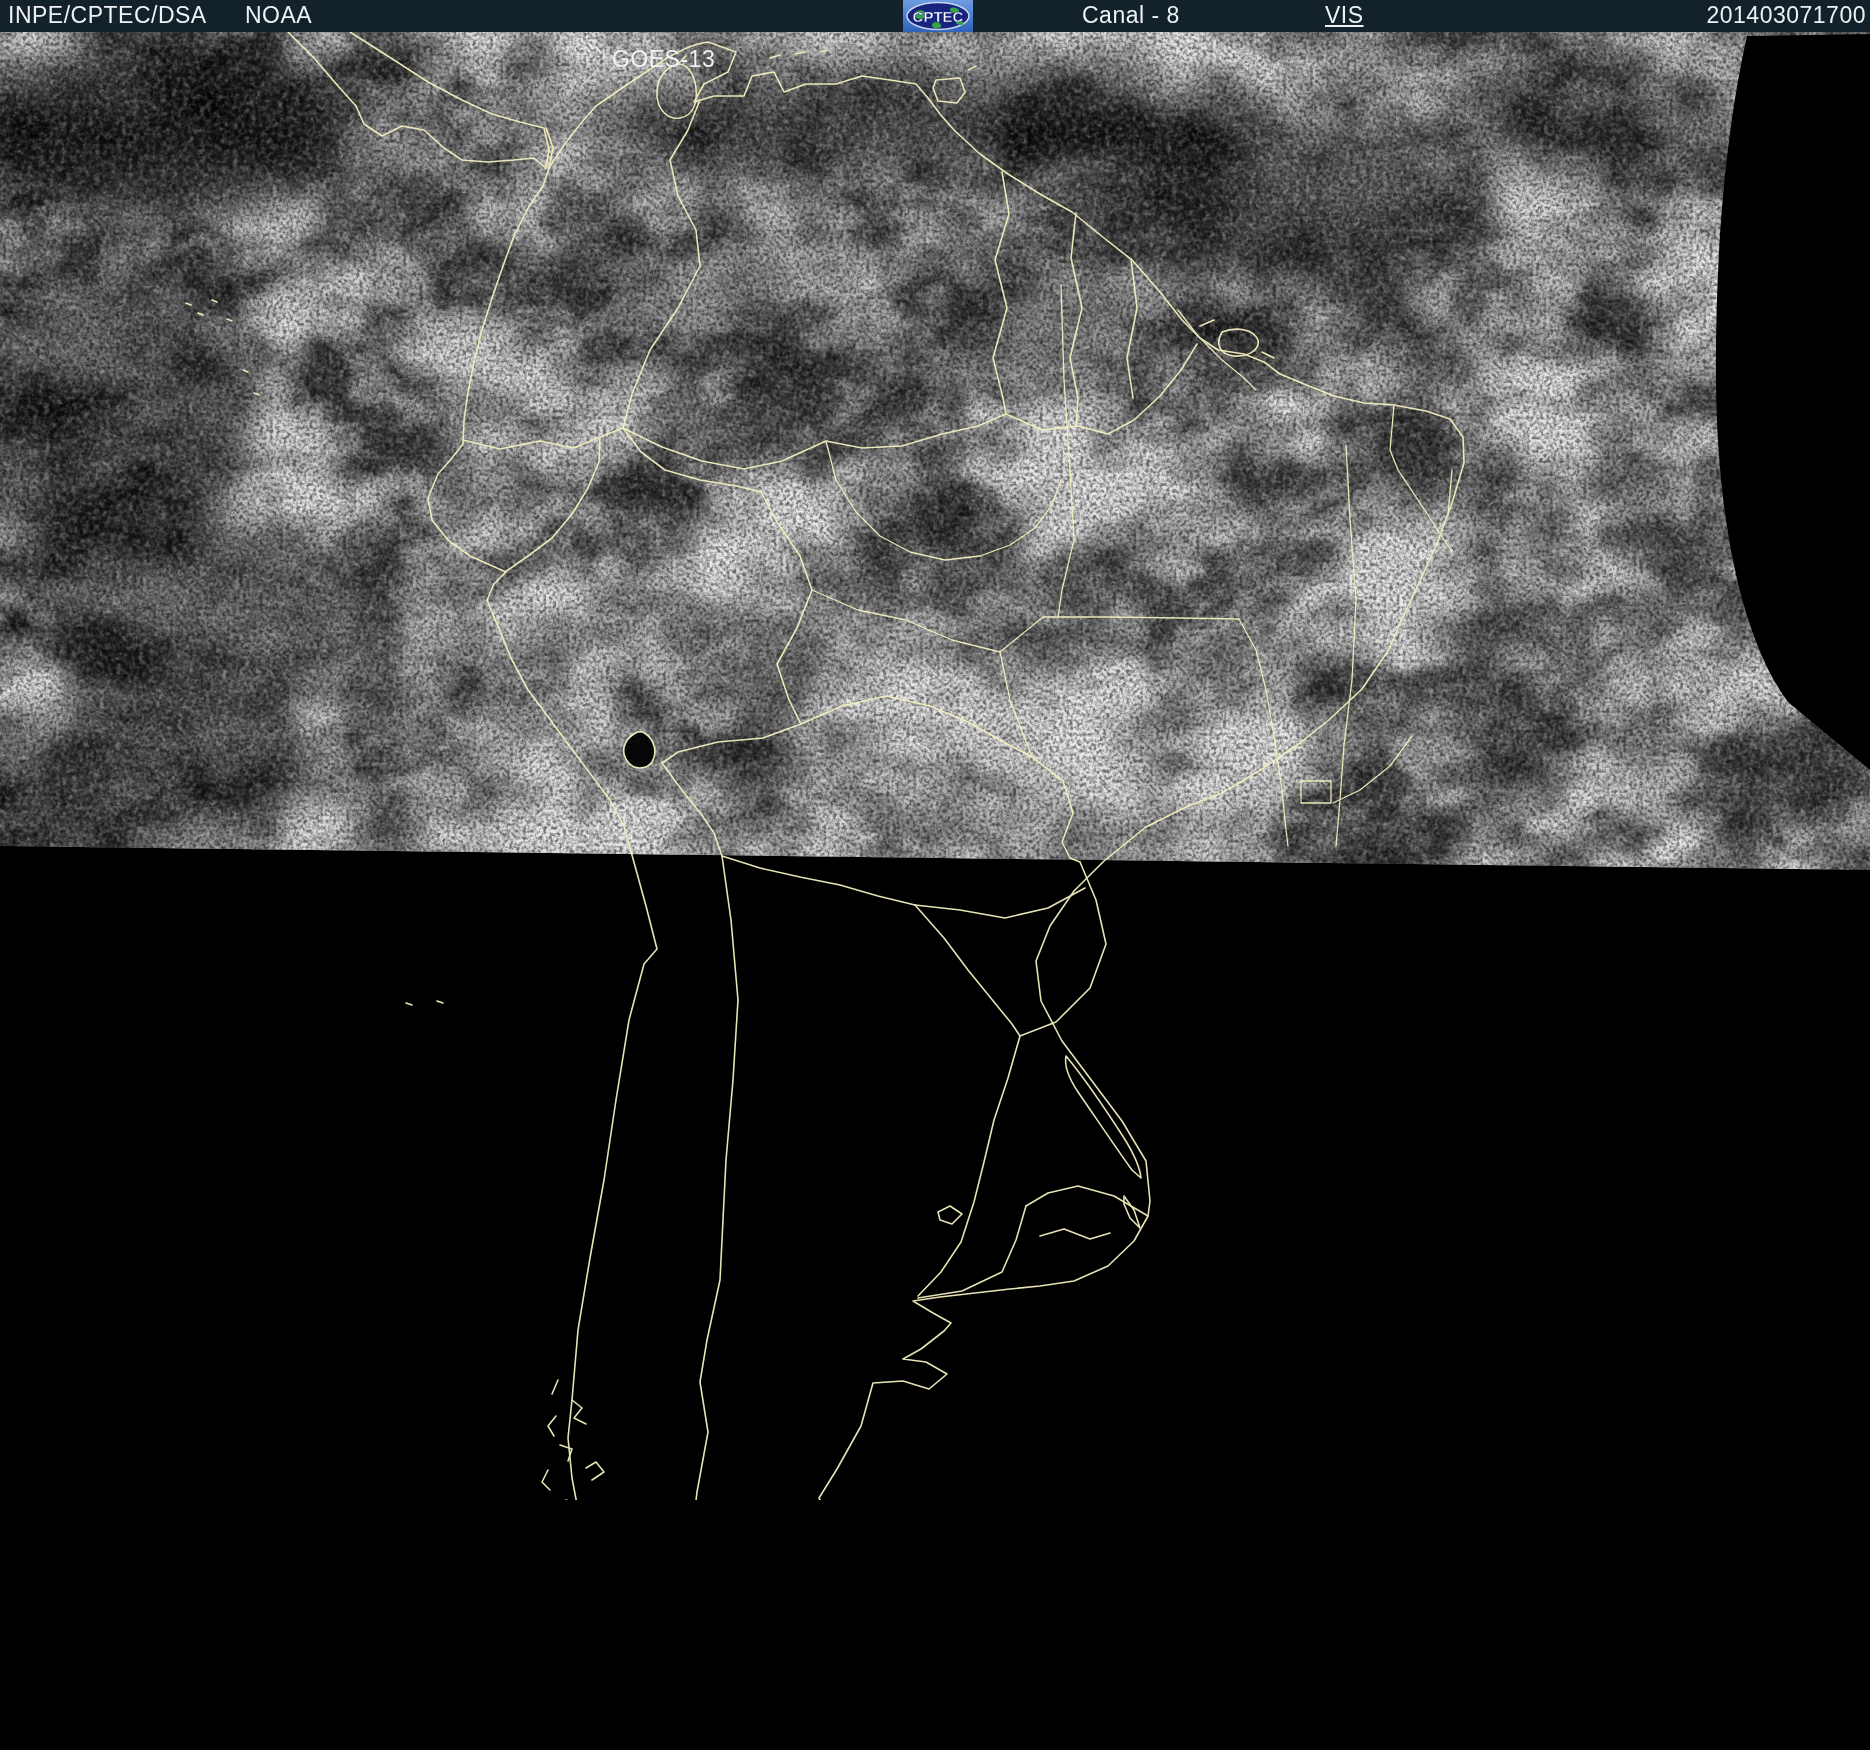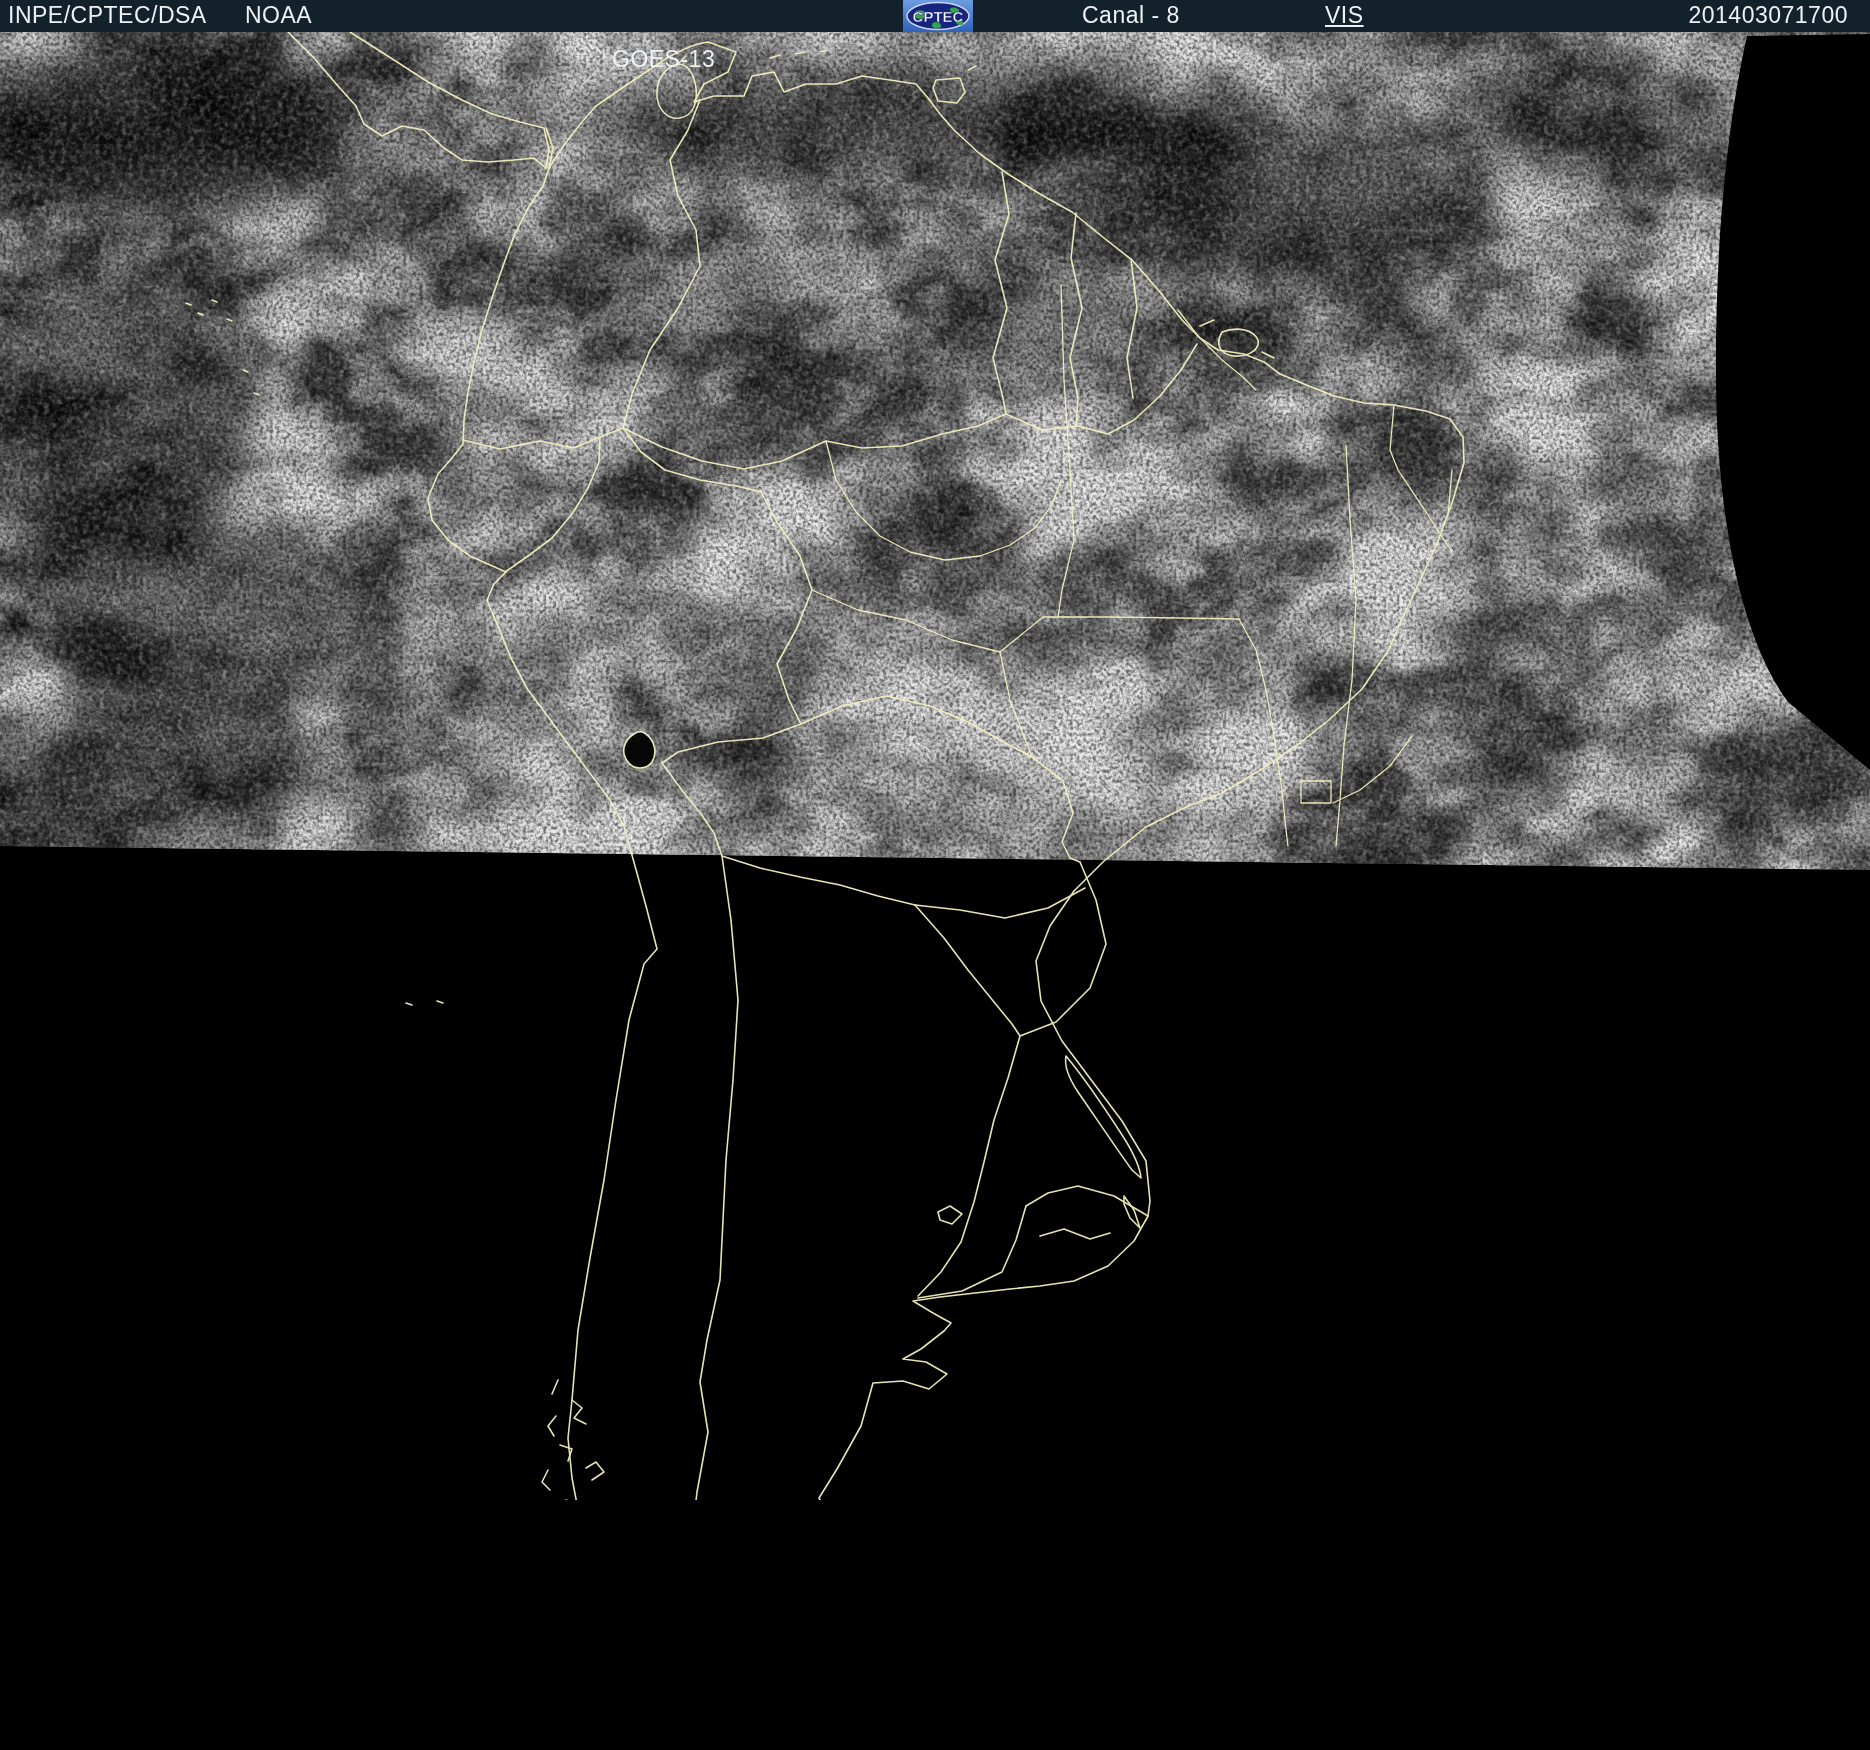--- a/index.html
+++ b/index.html
@@ -8,21 +8,21 @@
   .map-svg{position:absolute;left:0;top:0;width:1870px;height:1750px;display:block;}
   
   .titlebar{position:absolute;left:0;top:0;width:1870px;height:32px;background:#13212b;z-index:10;}
   .titlebar .lbl{position:absolute;top:0;height:32px;line-height:31px;color:#eef2f4;
                  font-size:23px;white-space:nowrap;letter-spacing:0.5px;}
   .lbl-agency{left:8px;}
   .lbl-noaa{left:245px;}
   .lbl-sat{left:612px;margin-top:44px;}
   .lbl-canal{left:1082px;}
   .lbl-band{left:1325px;text-decoration:underline;}
-  .lbl-time{right:22px;}
+  .lbl-time{right:4px;}
   .logo{position:absolute;left:903px;top:0;width:70px;height:32px;}
 </style>
 </head>
 <body>
 
 <div class="stage">
 
   <svg class="map-svg" viewBox="0 0 1870 1750" xmlns="http://www.w3.org/2000/svg">
     <defs>
       <clipPath id="litClip">

